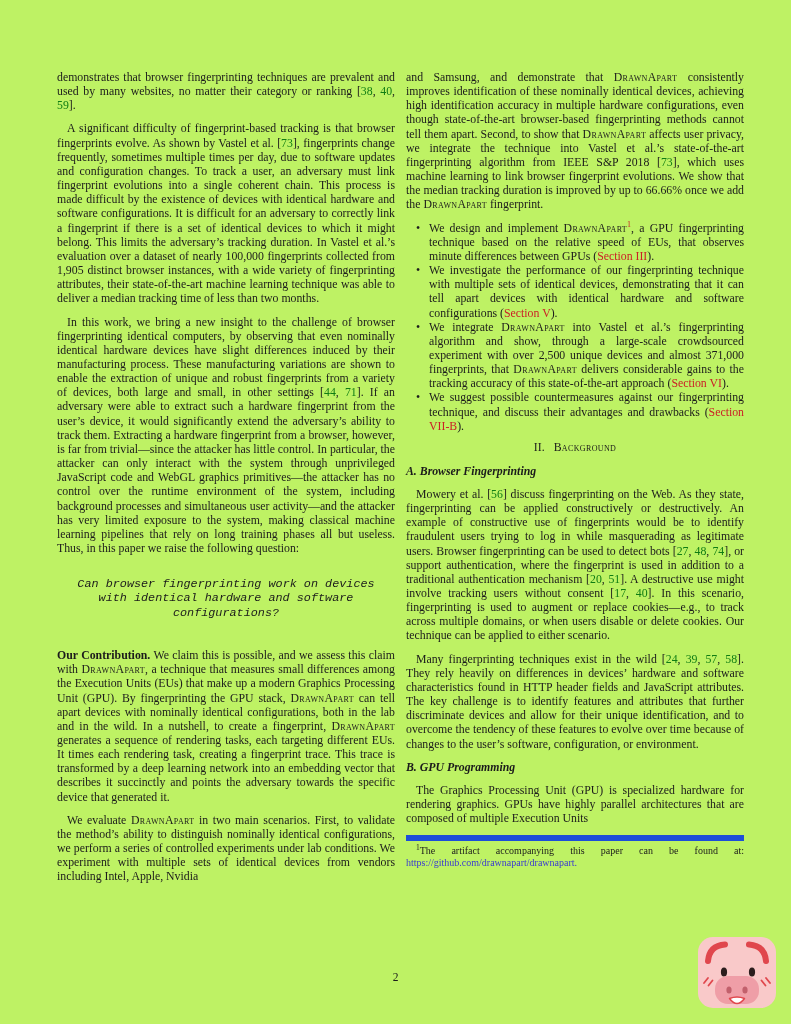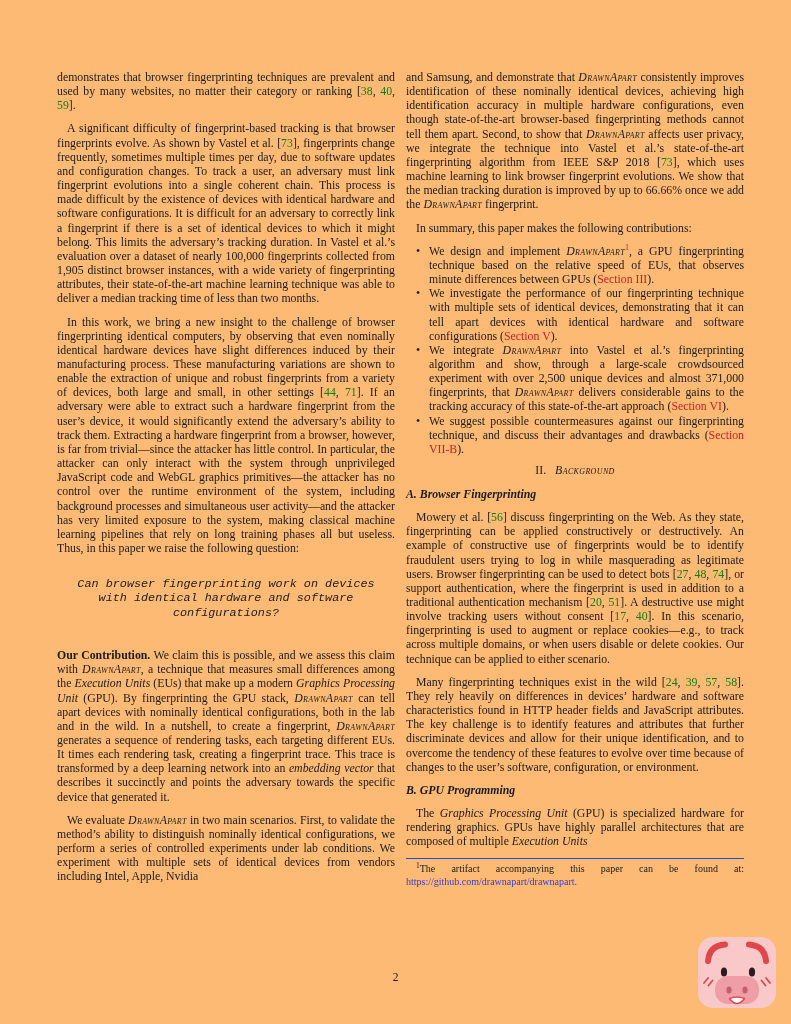--- a/index.html
+++ b/index.html
@@ -1,17 +1,17 @@
 <!DOCTYPE html>
 <html style="--cite_green: #0f7d13; --secref_red: #cb2026; --link_blue: #3a3ad1; --pig_bg: #f9c9c9; --pig_accent: #e0474d; --pig_snout: #ef9ea7; --pig_nostril: #c2606c; --pig_eye: #2b1d1d; --pig_mouth: #ffffff;"><head>
 <meta charset="utf-8">
 <style>
   html,body { margin:0; padding:0; background:#ffffff; }
   .page {
-    position:relative; width:791px; height:1024px; background:#fdba74;
+    position:relative; width:791px; height:1024px; background:#bef264;
     font-family:"Liberation Serif","DejaVu Serif",serif; color:#1b1b1b;
     overflow:hidden;
   }
   .columns { position:absolute; left:57px; top:70px; width:687px; display:flex; gap:11px; }
   .col { width:338px; }
   .para {
     font-size:11.8px; line-height:14.15px; text-align:justify;
     margin:0 0 9px 0; text-indent:10px;
   }
   .para.noindent { text-indent:0; }
@@ -27,30 +27,30 @@
   .contrib li { position:relative; padding-left:13px; margin:0; }
   .contrib li::before { content:"\2022"; position:absolute; left:0; top:0; }
   .sec-head {
     font-size:11.8px; font-weight:normal; text-align:center; margin:5px 0 9px 0;
   }
   .sec-head .run-sc { margin-left:9px;text-align:right; }
   .subsec {
     font-size:11.8px; font-weight:bold; font-style:italic; margin:0 0 8px 0;
   }
   .footnote {
-    margin-top:10px; border-top:1px solid #1d4ed8; padding-top:4px;
+    margin-top:10px; border-top:6px solid #1d4ed8; padding-top:4px;
     font-size:10px; line-height:12.2px; text-align:justify; text-indent:10px;
   }
   .page-num {
     position:absolute; top:971px; left:0; width:791px; text-align:center;
     font-size:11.5px;
   }
   
-  .run-sc { font-variant:small-caps; letter-spacing:0.35px;font-style:italic; }
-  .run-it { font-style:italic; }
+  .run-sc { font-variant:small-caps; letter-spacing:0.35px; }
+  .run-it { }
   .run-b  { font-weight:bold; }
   .run-cite   { color:var(--cite_green); }
   .run-secref { color:var(--secref_red); }
   .run-link   { color:var(--link_blue); overflow-wrap:anywhere; }
   .run-sup    { vertical-align:super; font-size:7.5px; line-height:0; }
   .run-supred { vertical-align:super; font-size:8px; line-height:0; color:var(--secref_red); }
   
   .pig { position:absolute; left:696px; top:934px; width:82px; height:76px; }
   .pig-bg      { fill:var(--pig_bg); }
   .pig-ear     { fill:none; stroke:var(--pig_accent); stroke-width:6; stroke-linecap:round; }
@@ -71,21 +71,20 @@
       <p class="para noindent"><span>demonstrates that browser fingerprinting techniques are prevalent and used by many websites, no matter their category or ranking [</span><span class="run-cite">38</span><span>, </span><span class="run-cite">40</span><span>, </span><span class="run-cite">59</span><span>].</span></p>
       <p class="para"><span>A significant difficulty of fingerprint-based tracking is that browser fingerprints evolve. As shown by Vastel et al. [</span><span class="run-cite">73</span><span>], fingerprints change frequently, sometimes multiple times per day, due to software updates and configuration changes. To track a user, an adversary must link fingerprint evolutions into a single coherent chain. This process is made difficult by the existence of devices with identical hardware and software configurations. It is difficult for an adversary to correctly link a fingerprint if there is a set of identical devices to which it might belong. This limits the adversary’s tracking duration. In Vastel et al.’s evaluation over a dataset of nearly 100,000 fingerprints collected from 1,905 distinct browser instances, with a wide variety of fingerprinting attributes, their state-of-the-art machine learning technique was able to deliver a median tracking time of less than two months.</span></p>
       <p class="para"><span>In this work, we bring a new insight to the challenge of browser fingerprinting identical computers, by observing that even nominally identical hardware devices have slight differences induced by their manufacturing process. These manufacturing variations are shown to enable the extraction of unique and robust fingerprints from a variety of devices, both large and small, in other settings [</span><span class="run-cite">44</span><span>, </span><span class="run-cite">71</span><span>]. If an adversary were able to extract such a hardware fingerprint from the user’s device, it would significantly extend the adversary’s ability to track them. Extracting a hardware fingerprint from a browser, however, is far from trivial—since the attacker has little control. In particular, the attacker can only interact with the system through unprivileged JavaScript code and WebGL graphics primitives—the attacker has no control over the runtime environment of the system, including background processes and simultaneous user activity—and the attacker has very limited exposure to the system, making classical machine learning pipelines that rely on long training phases all but useless. Thus, in this paper we raise the following question:</span></p>
       <div class="question"><span>Can browser fingerprinting work on devices with identical hardware and software configurations?</span></div>
       <p class="para noindent"><span class="run-b">Our Contribution.</span><span> We claim this is possible, and we assess this claim with </span><span class="run-sc">DrawnApart</span><span>, a technique that measures small differences among the </span><span class="run-it">Execution Units</span><span> (EUs) that make up a modern </span><span class="run-it">Graphics Processing Unit</span><span> (GPU). By fingerprinting the GPU stack, </span><span class="run-sc">DrawnApart</span><span> can tell apart devices with nominally identical configurations, both in the lab and in the wild. In a nutshell, to create a fingerprint, </span><span class="run-sc">DrawnApart</span><span> generates a sequence of rendering tasks, each targeting different EUs. It times each rendering task, creating a fingerprint trace. This trace is transformed by a deep learning network into an </span><span class="run-it">embedding vector</span><span> that describes it succinctly and points the adversary towards the specific device that generated it.</span></p>
       <p class="para"><span>We evaluate </span><span class="run-sc">DrawnApart</span><span> in two main scenarios. First, to validate the method’s ability to distinguish nominally identical configurations, we perform a series of controlled experiments under lab conditions. We experiment with multiple sets of identical devices from vendors including Intel, Apple, Nvidia</span></p>
     </div>
 
     <div class="col">
       <p class="para noindent"><span>and Samsung, and demonstrate that </span><span class="run-sc">DrawnApart</span><span> consistently improves identification of these nominally identical devices, achieving high identification accuracy in multiple hardware configurations, even though state-of-the-art browser-based fingerprinting methods cannot tell them apart. Second, to show that </span><span class="run-sc">DrawnApart</span><span> affects user privacy, we integrate the technique into Vastel et al.’s state-of-the-art fingerprinting algorithm from IEEE S&amp;P 2018 [</span><span class="run-cite">73</span><span>], which uses machine learning to link browser fingerprint evolutions. We show that the median tracking duration is improved by up to 66.66% once we add the </span><span class="run-sc">DrawnApart</span><span> fingerprint.</span></p>
-      <p class="para"><span>In summary, this paper makes the following contributions:</span></p>
       <ul class="contrib">
         <li><span>We design and implement </span><span class="run-sc">DrawnApart</span><span class="run-supred">1</span><span>, a GPU fingerprinting technique based on the relative speed of EUs, that observes minute differences between GPUs (</span><span class="run-secref">Section III</span><span>).</span></li>
         <li><span>We investigate the performance of our fingerprinting technique with multiple sets of identical devices, demonstrating that it can tell apart devices with identical hardware and software configurations (</span><span class="run-secref">Section V</span><span>).</span></li>
         <li><span>We integrate </span><span class="run-sc">DrawnApart</span><span> into Vastel et al.’s fingerprinting algorithm and show, through a large-scale crowdsourced experiment with over 2,500 unique devices and almost 371,000 fingerprints, that </span><span class="run-sc">DrawnApart</span><span> delivers considerable gains to the tracking accuracy of this state-of-the-art approach (</span><span class="run-secref">Section VI</span><span>).</span></li>
         <li><span>We suggest possible countermeasures against our fingerprinting technique, and discuss their advantages and drawbacks (</span><span class="run-secref">Section VII-B</span><span>).</span></li>
       </ul>
       <h2 class="sec-head"><span>II.</span><span class="run-sc">Background</span></h2>
       <h3 class="subsec">A. Browser Fingerprinting</h3>
       <p class="para"><span>Mowery et al. [</span><span class="run-cite">56</span><span>] discuss fingerprinting on the Web. As they state, fingerprinting can be applied constructively or destructively. An example of constructive use of fingerprints would be to identify fraudulent users trying to log in while masquerading as legitimate users. Browser fingerprinting can be used to detect bots [</span><span class="run-cite">27</span><span>, </span><span class="run-cite">48</span><span>, </span><span class="run-cite">74</span><span>], or support authentication, where the fingerprint is used in addition to a traditional authentication mechanism [</span><span class="run-cite">20</span><span>, </span><span class="run-cite">51</span><span>]. A destructive use might involve tracking users without consent [</span><span class="run-cite">17</span><span>, </span><span class="run-cite">40</span><span>]. In this scenario, fingerprinting is used to augment or replace cookies—e.g., to track across multiple domains, or when users disable or delete cookies. Our technique can be applied to either scenario.</span></p>
       <p class="para"><span>Many fingerprinting techniques exist in the wild [</span><span class="run-cite">24</span><span>, </span><span class="run-cite">39</span><span>, </span><span class="run-cite">57</span><span>, </span><span class="run-cite">58</span><span>]. They rely heavily on differences in devices’ hardware and software characteristics found in HTTP header fields and JavaScript attributes. The key challenge is to identify features and attributes that further discriminate devices and allow for their unique identification, and to overcome the tendency of these features to evolve over time because of changes to the user’s software, configuration, or environment.</span></p>

